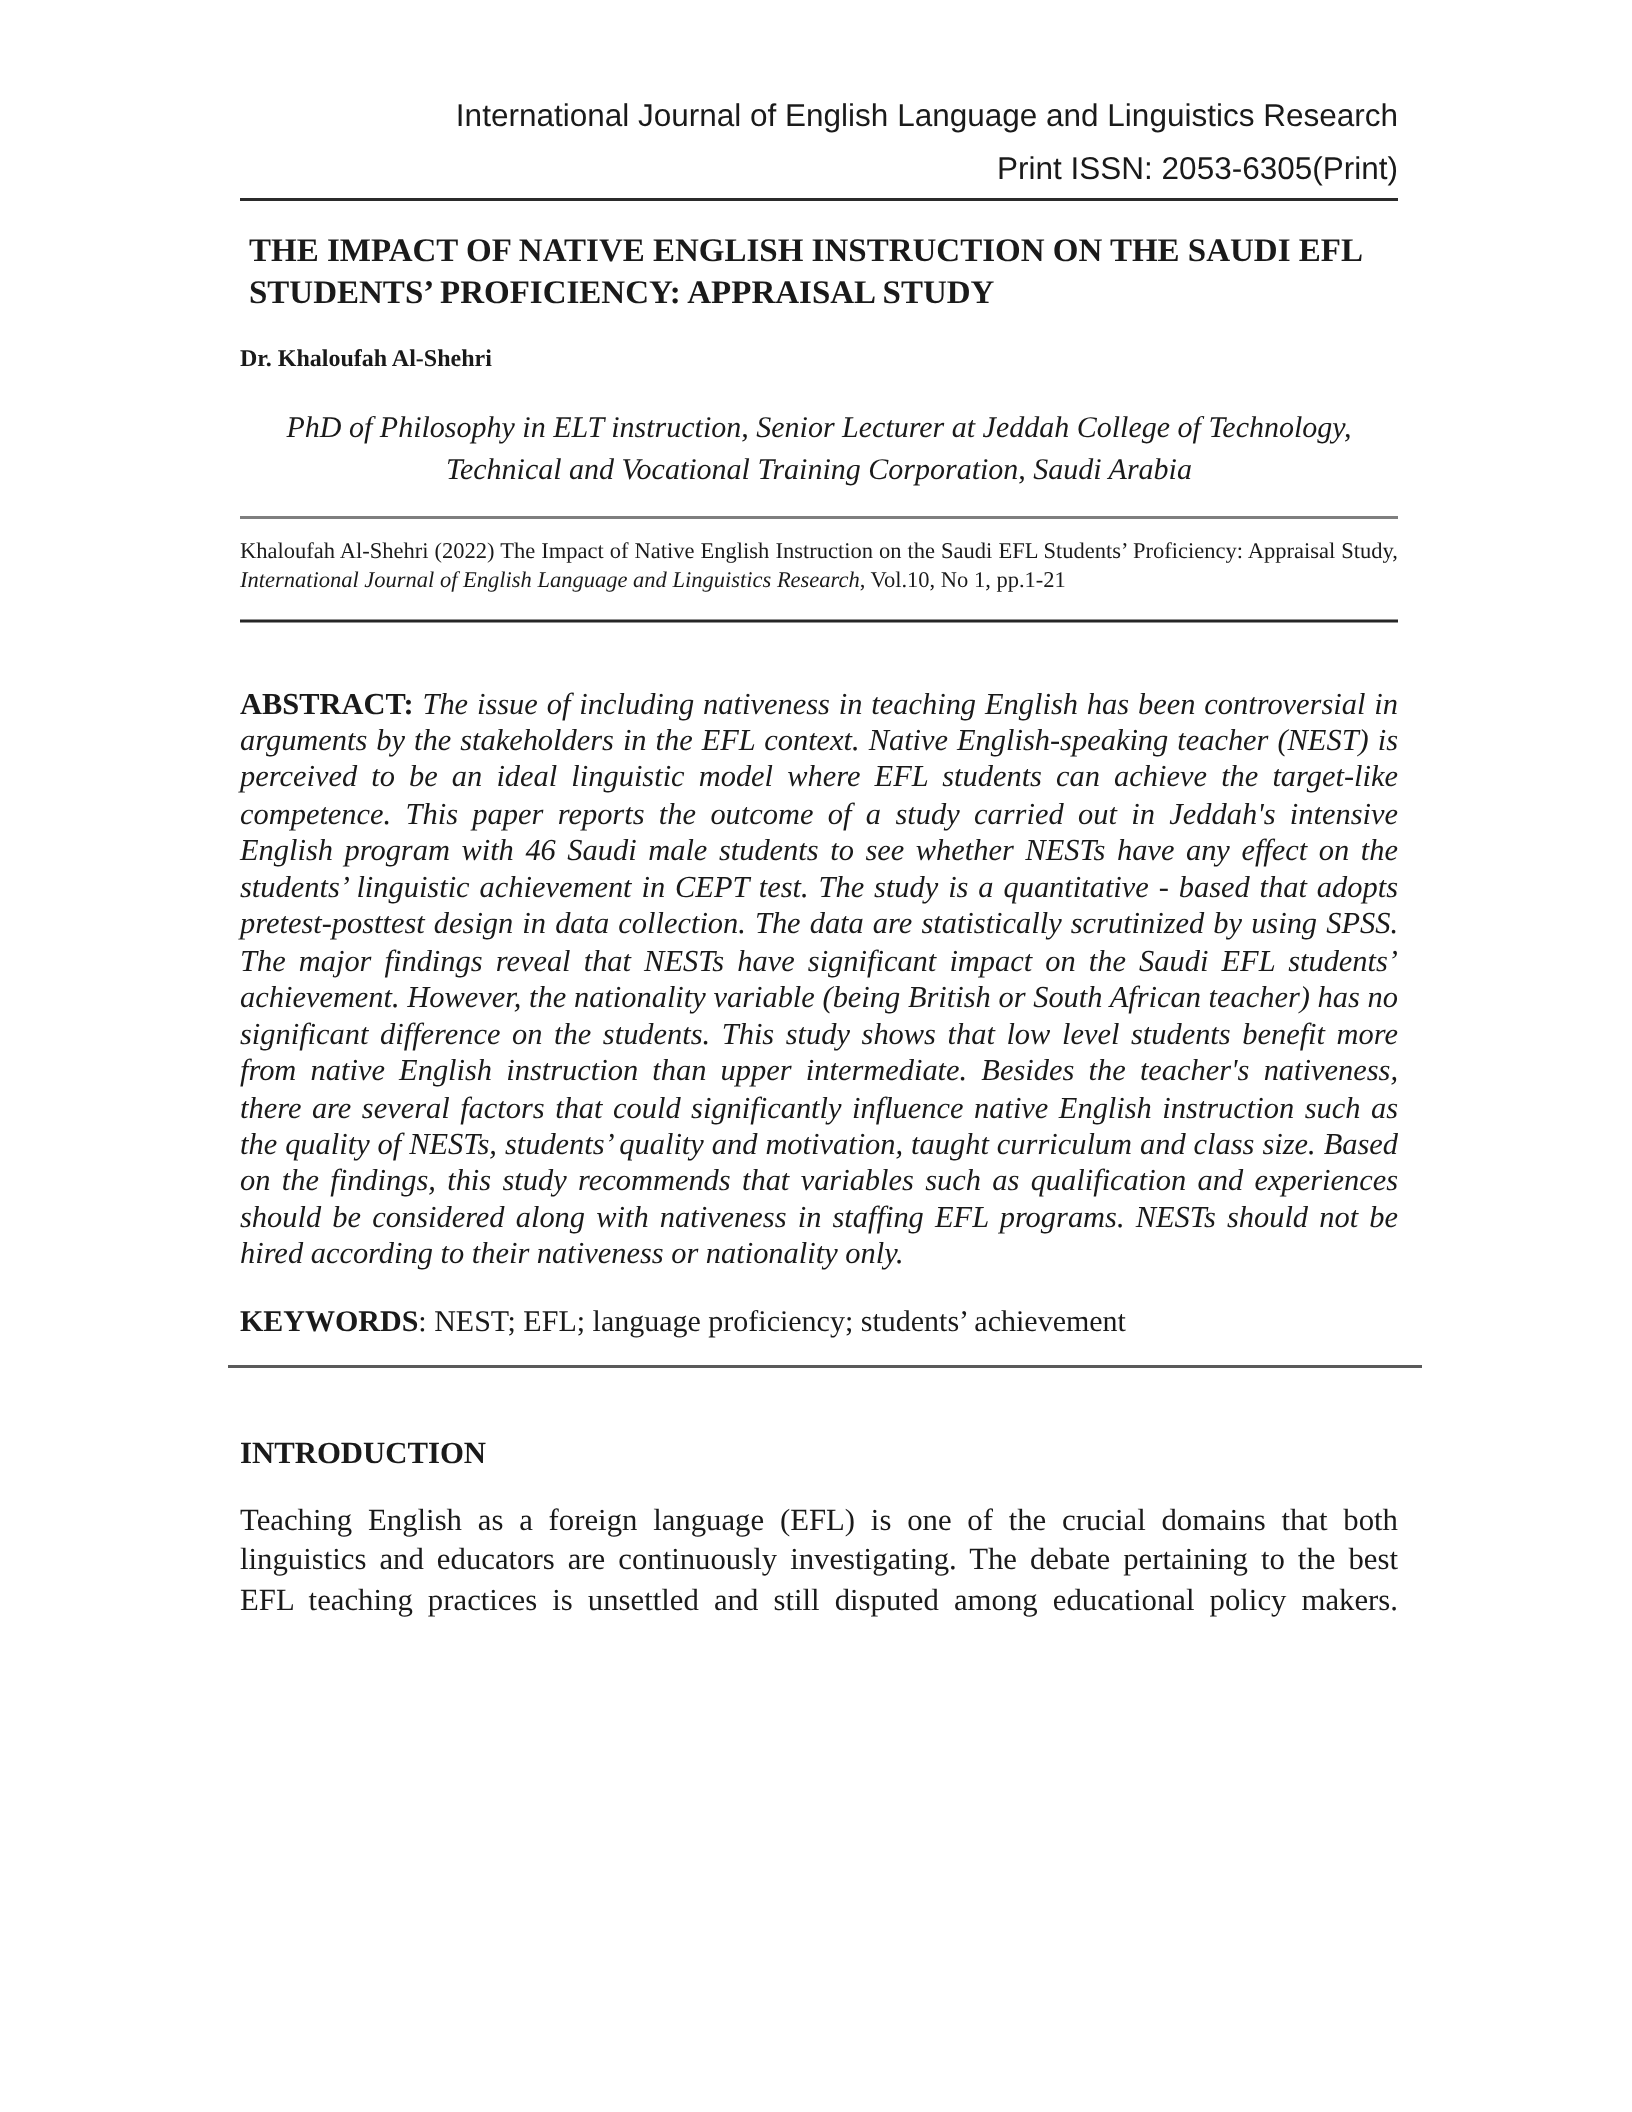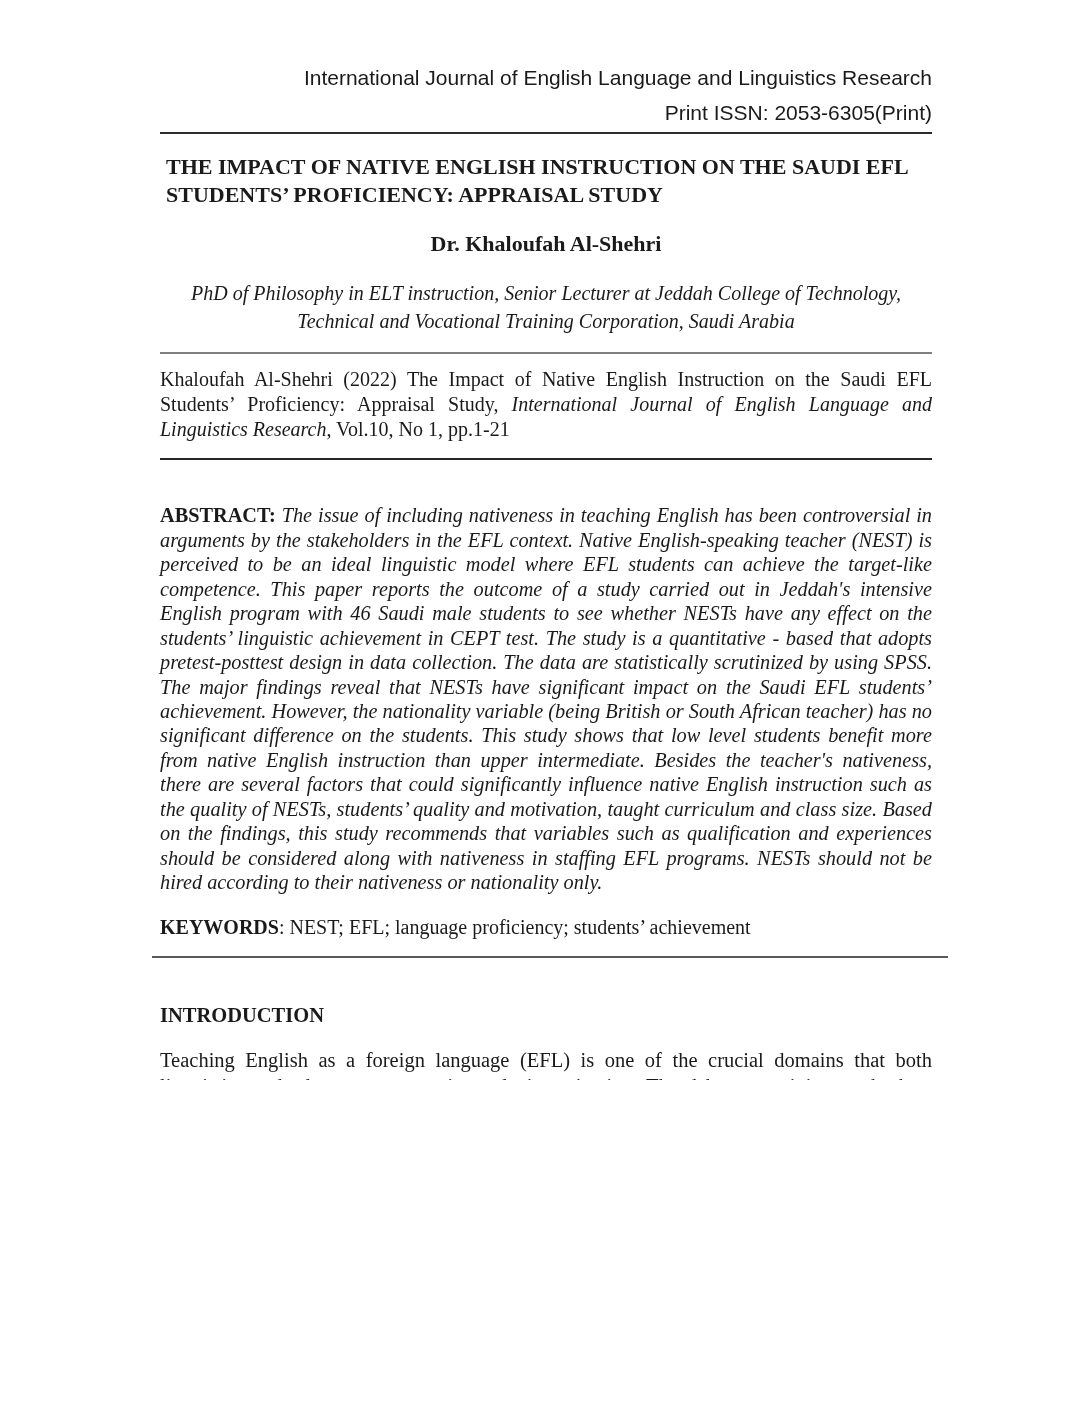--- a/index.html
+++ b/index.html
@@ -28,40 +28,40 @@
     padding-bottom: 2px;
   }
   
   .title {
     font-size: 22px;
     font-weight: bold;
     margin: 19px 6px 0 6px;
     line-height: 1.25;
   }
   .author {
-    font-size: 22px;
+    font-size: 16px;
     font-weight: bold;
-    text-align: center;
+    text-align: left;
     margin-top: 23px;
   }
   .affiliation {
     font-size: 20px;
     font-style: italic;
     text-align: center;
     line-height: 1.42;
     margin-top: 22px;
   }
   
   .rule { border: none; margin: 0; }
   .rule-gray   { height: 2px; background: #7f7f7f; margin-top: 16px; }
   .rule-dark   { height: 2px; background: #262626; margin-top: 16px; }
   .rule-kw     { height: 2px; background: #5a5a5a; margin: 17px -16px 0 -8px; }
   
   .citation {
-    font-size: 20px;
+    font-size: 15px;
     line-height: 1.26;
     text-align: justify;
     margin: 13px 0 0 0;
   }
   
   .abstract {
     font-size: 20.3px;
     line-height: 1.205;
     text-align: justify;
     margin: 43px 0 0 0;

